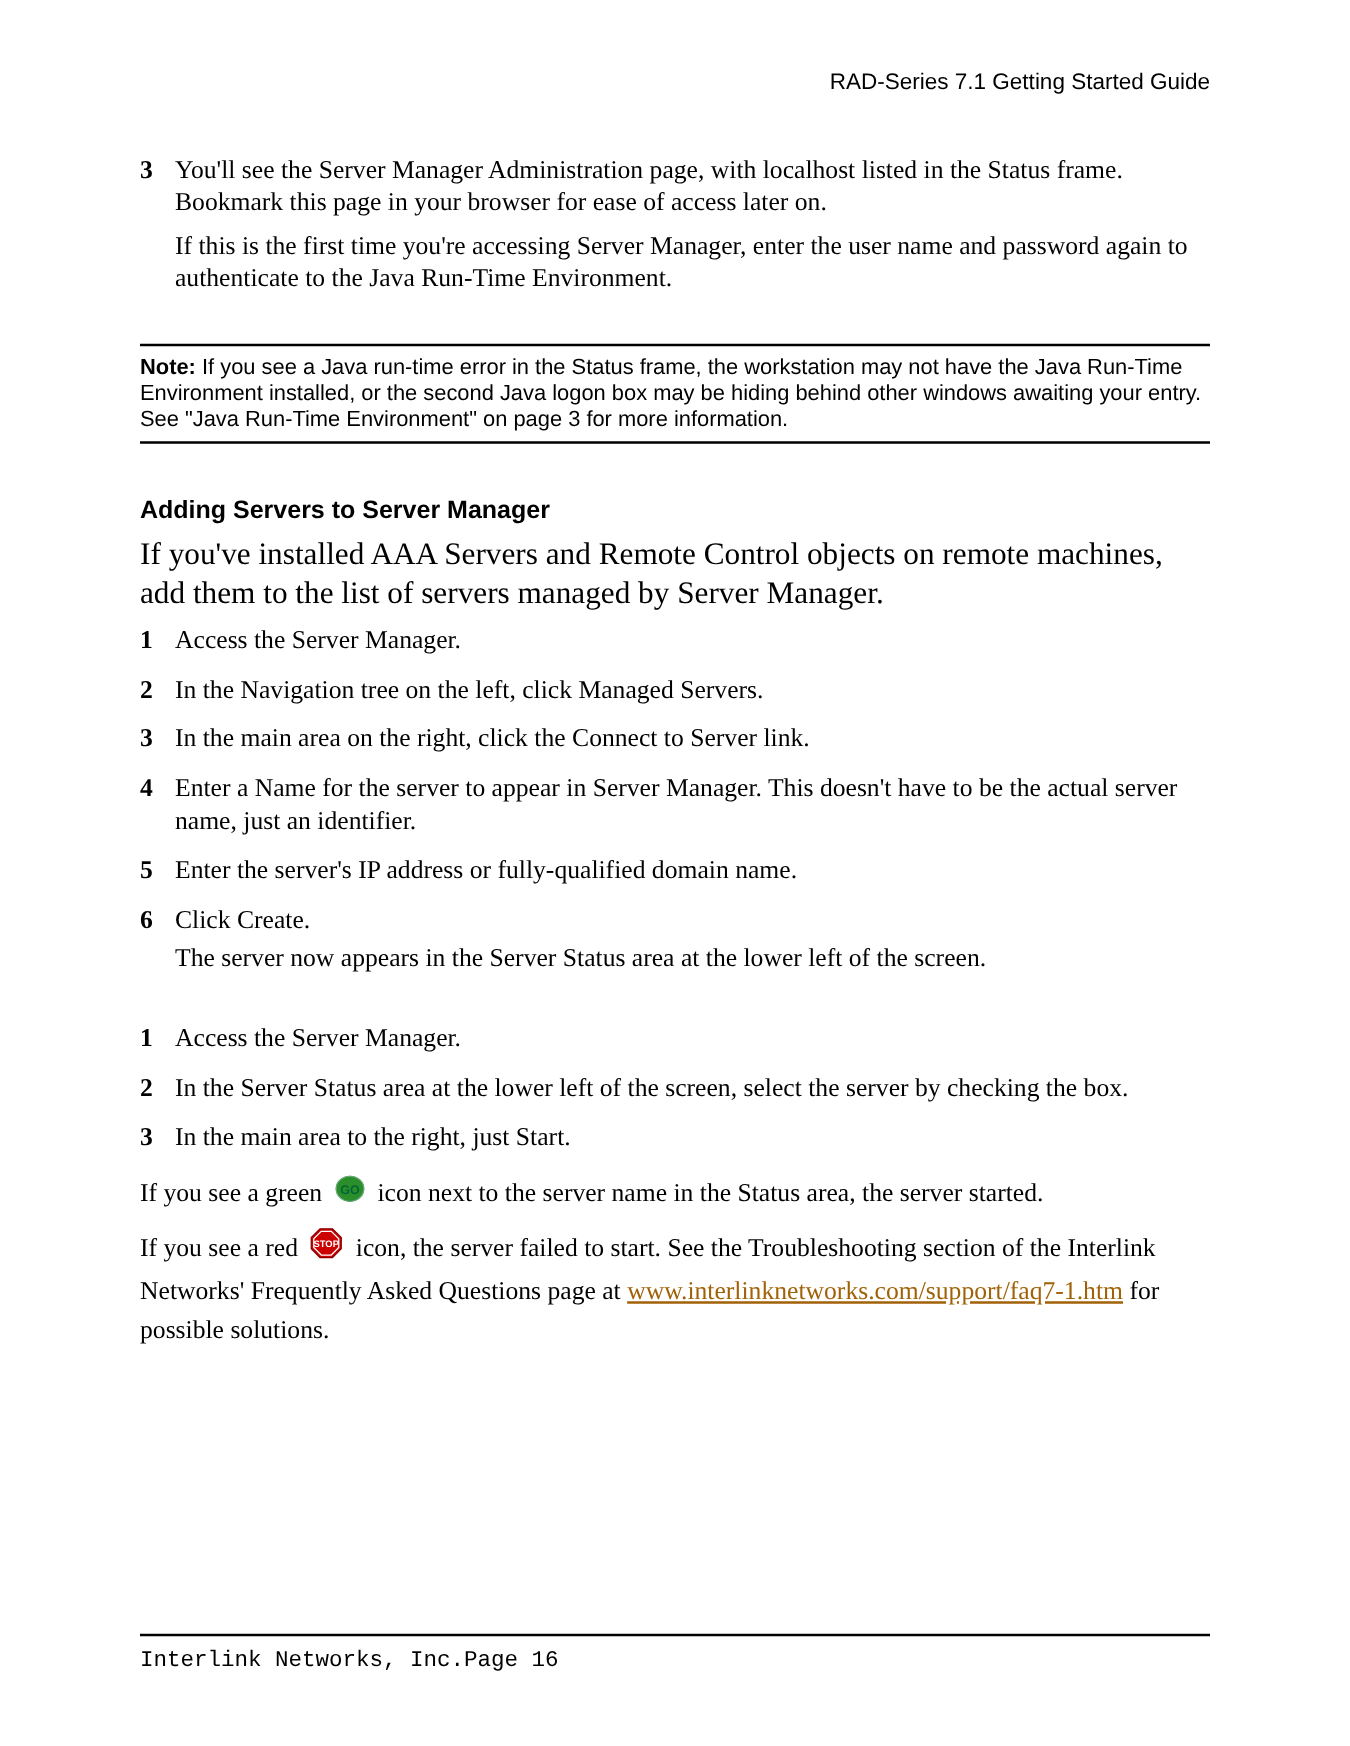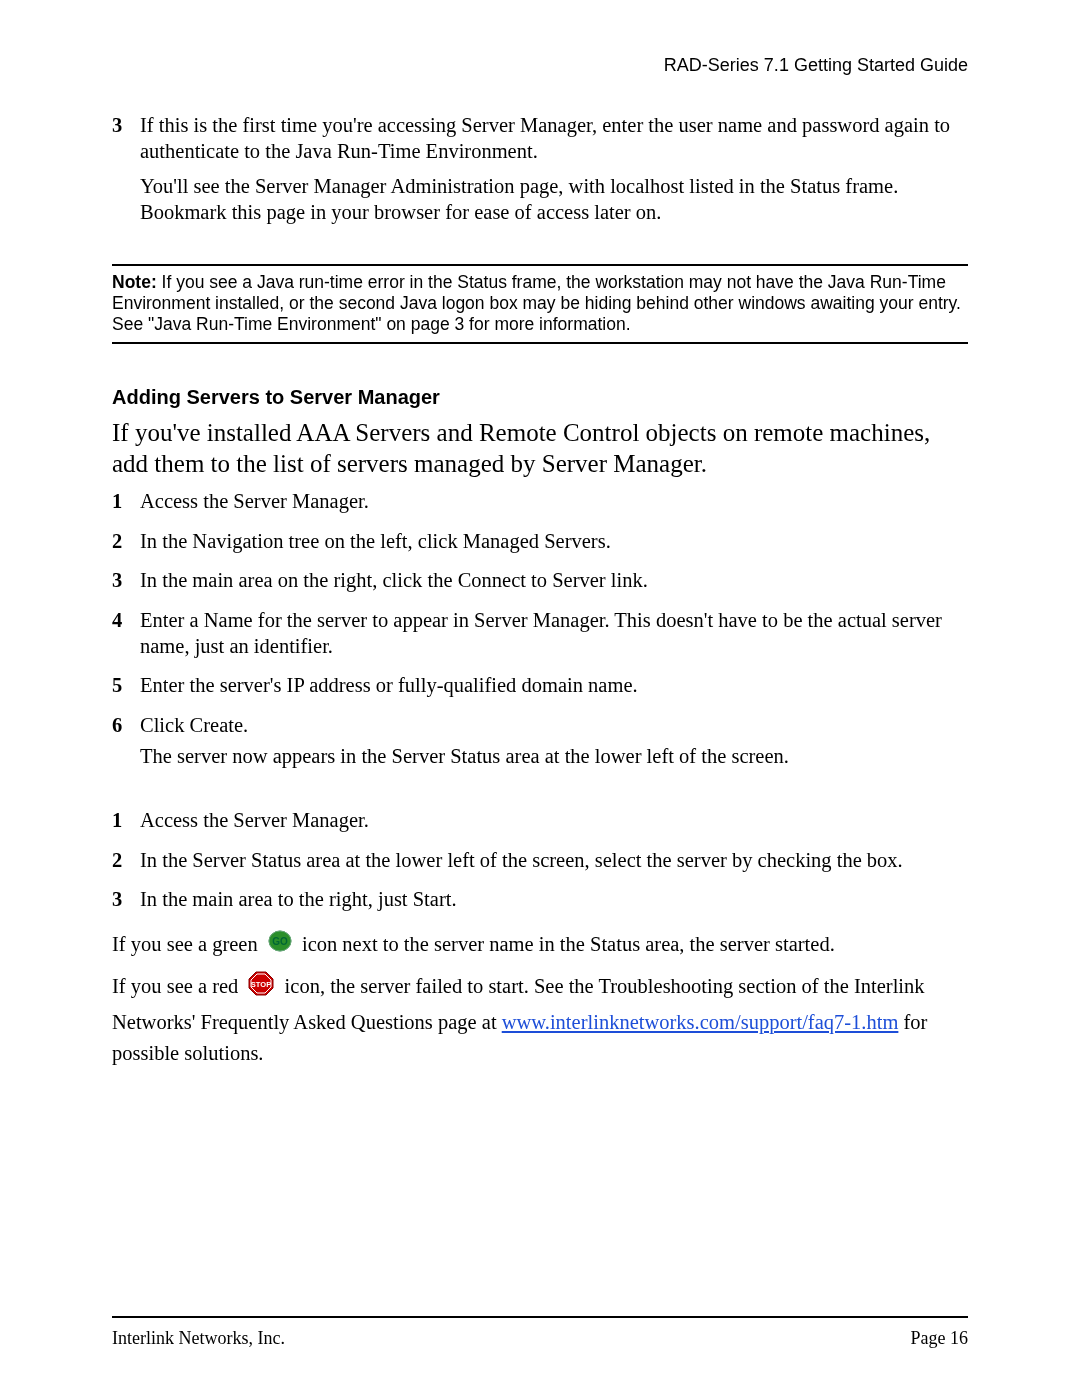--- a/index.html
+++ b/index.html
@@ -13,21 +13,21 @@
   .page {
     padding: 55px 112px 40px 112px;
     box-sizing: border-box;
     min-height: 1397px;
     position: relative;
   }
   .header {
     font-family: Arial, Helvetica, sans-serif;
     font-size: 18px;
     text-align: right;
-    margin-bottom: 37px;
+    margin-bottom: 48px;
   }
   .ol-item {
     display: flex;
     margin: 4px 0;
     font-size: 20.5px;
     line-height: 1.25;
   }
   .ol-num {
     font-weight: bold;
     width: 28px;
@@ -80,50 +80,50 @@
     display: inline-block;
     vertical-align: middle;
     margin: 0 4px;
   }
   .stop-icon {
     display: inline-block;
     vertical-align: middle;
     margin: 0 4px;
   }
   a.faq-link {
-    color: #1d4ed8;
+    color: #a16207;
     text-decoration: underline;
   }
   .footer {
     position: absolute;
     left: 112px;
     right: 112px;
-    bottom: 48px;
+    bottom: 58px;
     border-top: 2.5px solid #000;
     padding-top: 10px;
-    font-family: Liberation Serif, serif;
+    font-family: Liberation Mono, monospace;
     font-size: 18px;
     display: flex;
-    justify-content: space-between;
+    justify-content: flex-start;
   }
 </style>
 </head>
 <body>
 
 <div class="page">
 
   <div class="header">
     <span>RAD-Series 7.1 Getting Started Guide</span>
   </div>
 
   <div class="ol-item">
     <div class="ol-num">3</div>
     <div class="ol-body">
+      <p>You'll see the Server Manager Administration page, with localhost listed in the Status frame. Bookmark this page in your browser for ease of access later on.</p>
       <p>If this is the first time you're accessing Server Manager, enter the user name and password again to authenticate to the Java Run-Time Environment.</p>
-      <p>You'll see the Server Manager Administration page, with localhost listed in the Status frame. Bookmark this page in your browser for ease of access later on.</p>
     </div>
   </div>
 
   <div class="note-box">
     <span class="note-label">Note:</span><span> If you see a Java run-time error in the Status frame, the workstation may not have the Java Run-Time Environment installed, or the second Java logon box may be hiding behind other windows awaiting your entry. See "Java Run-Time Environment" on page 3 for more information.</span>
   </div>
 
   <h2>Adding Servers to Server Manager</h2>
   <p class="body-para">If you've installed AAA Servers and Remote Control objects on remote machines, add them to the list of servers managed by Server Manager.</p>
 

